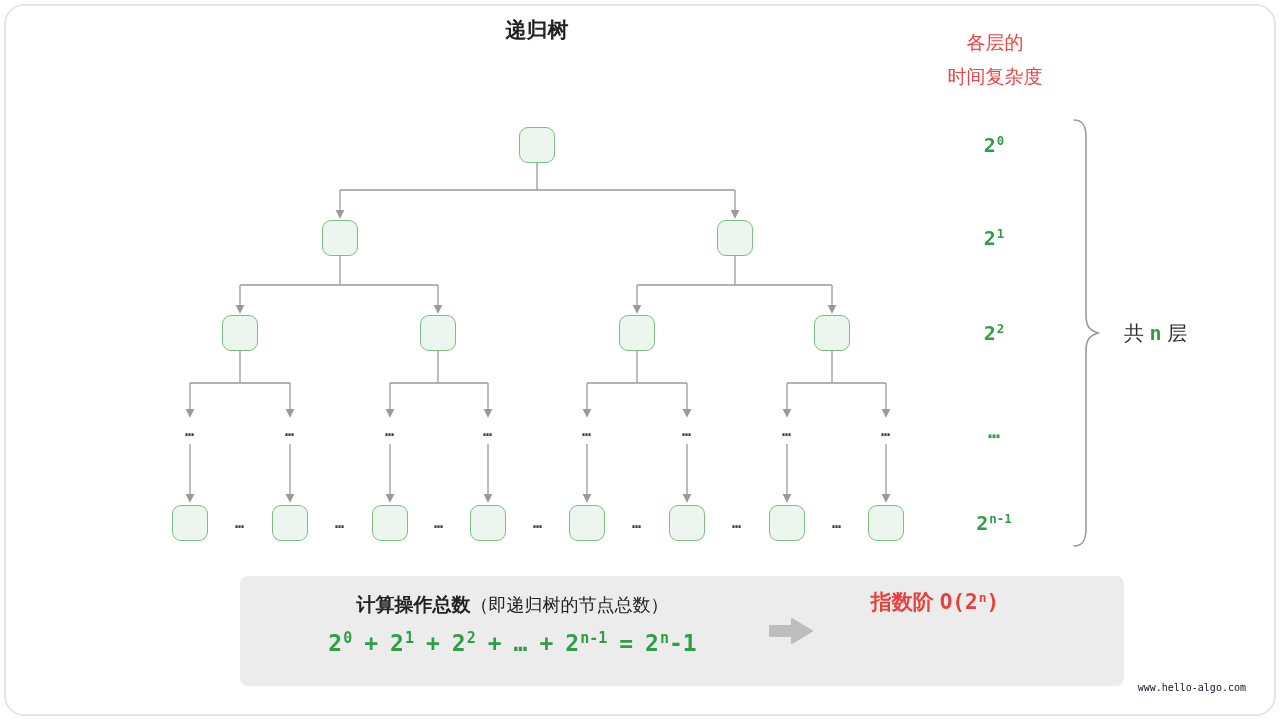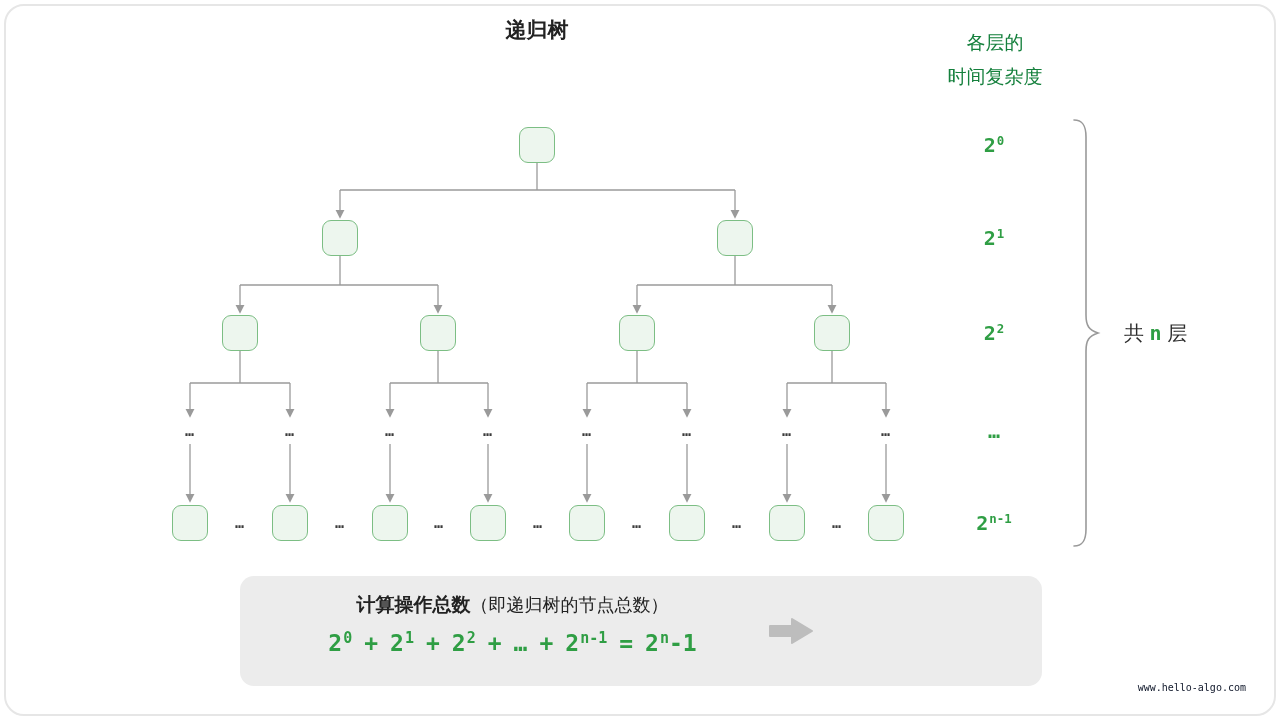--- a/index.html
+++ b/index.html
@@ -10,21 +10,21 @@
     color:#2b2b2b;
   }
   .frame{
     position:absolute;left:4px;top:4px;right:4px;bottom:4px;
     border:2px solid #e6e6e6;border-radius:20px;pointer-events:none;
   }
   
   .hdr-center{position:absolute;left:337px;top:16px;width:400px;text-align:center;}
   .hdr-title{font-size:21px;font-weight:700;color:#222;}
   .hdr-sub{font-size:19px;margin-top:11px;color:#2b2b2b;}
-  .hdr-right{position:absolute;left:925px;top:26px;width:140px;text-align:center;font-size:19px;line-height:34px;color:#15803d;}
+  .hdr-right{position:absolute;left:925px;top:26px;width:140px;text-align:center;font-size:19px;line-height:34px;color:#ef4444;}
   
   .node{
     position:absolute;width:36px;height:36px;box-sizing:border-box;
     border:1.6px solid #7cbe84;border-radius:9px;background:#edf6ee;
   }
   svg.connectors{position:absolute;left:0;top:0;}
   .tdots{
     position:absolute;transform:translate(-50%,-50%);
     font-family:"DejaVu Sans Mono",monospace;font-size:15px;font-weight:bold;
     color:#3c3c3c;letter-spacing:1px;
@@ -39,22 +39,22 @@
   .brace{position:absolute;left:1066px;top:117px;}
   .brace-label{
     position:absolute;left:1124px;top:333px;transform:translateY(-50%);
     font-size:20px;color:#2b2b2b;white-space:nowrap;
   }
   .brace-label .n{
     font-family:"DejaVu Sans Mono",monospace;font-weight:bold;color:#2f9e44;font-size:20px;
   }
   
   .sumbox{
-    position:absolute;left:240px;top:576px;width:802px;height:110px;
-    background:#ececec;border-radius:14px;
+    position:absolute;left:240px;top:576px;width:884px;height:110px;
+    background:#ececec;border-radius:8px;
   }
   .sum-left{position:absolute;left:0;top:0;width:545px;text-align:center;}
   .sum-right{position:absolute;left:580px;top:0;width:230px;text-align:center;}
   .sum-title{margin-top:16px;font-size:19px;color:#222;}
   .sum-title .b,.sum-title.b{font-weight:700;}
   .sum-title .n{font-weight:400;font-size:18px;}
   .formula{
     margin-top:12px;display:flex;justify-content:center;align-items:baseline;gap:12px;
     font-family:"DejaVu Sans Mono",monospace;font-weight:bold;font-size:23px;color:#2f9e44;
   }
@@ -176,16 +176,19 @@
       <span class="op">+</span>
       <span class="term"><span>2</span><span class="e">n-1</span></span>
       <span class="op">=</span>
       <span class="term"><span>2</span><span class="e">n</span><span>-1</span></span>
     </div>
   </div>
   <svg class="sum-arrow" width="46" height="30">
     <path d="M2,10 H24 V3 L44,15 L24,27 V20 H2 Z" fill="#bdbdbd" stroke="#bdbdbd" stroke-width="2" stroke-linejoin="round"></path>
   </svg>
   <div class="sum-right">
+    <div class="tc-value">
+      <span class="cjk">指数阶 </span><span class="mono"><span>O(2</span><span class="e">n</span><span>)</span></span>
+    </div>
   </div>
 </div>
 
 <div class="watermark">www.hello-algo.com</div>
 
 </body></html>

